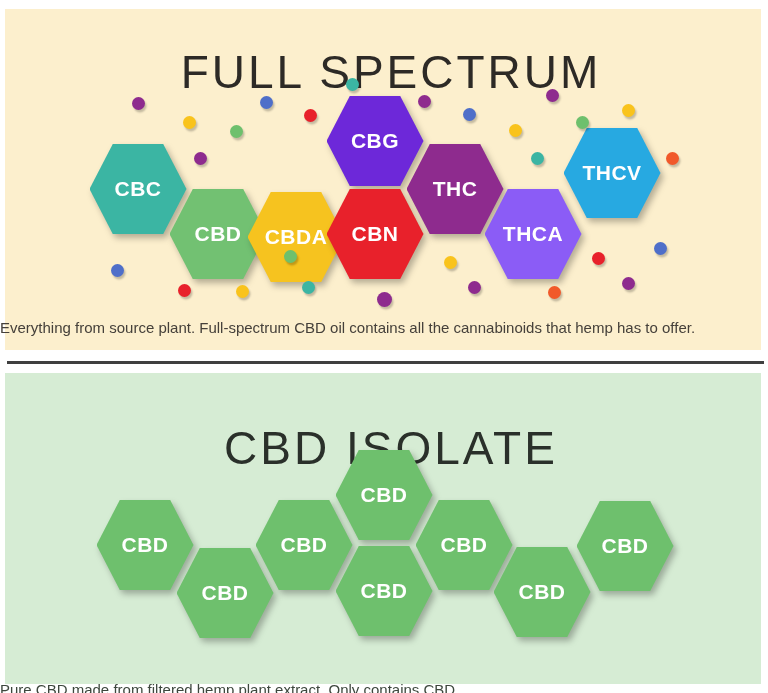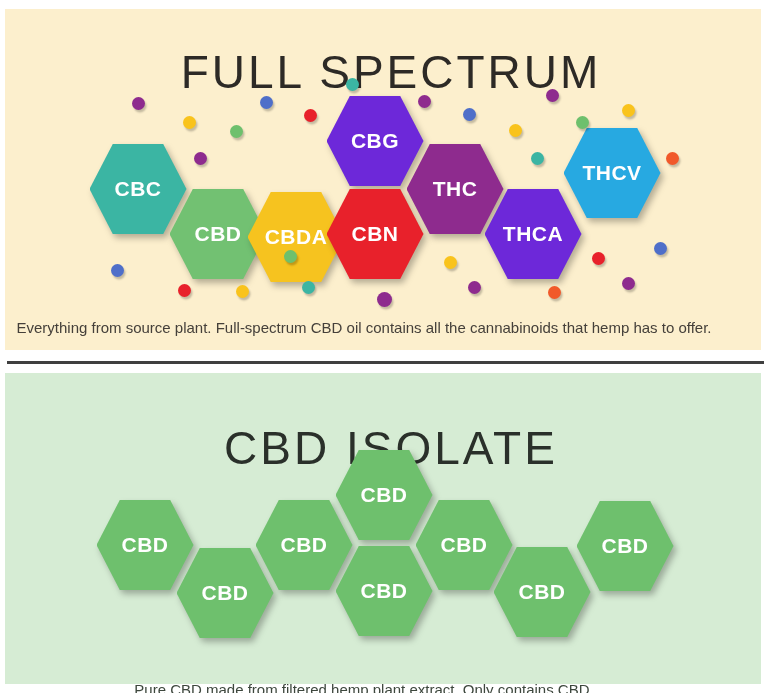--- a/index.html
+++ b/index.html
@@ -12,21 +12,21 @@
   .panel-bottom{top:373px;height:311px;}
   .divider{position:absolute;left:7px;top:361px;width:757px;height:3px;}
   .title{
     position:absolute;left:7px;width:768px;text-align:center;
     font-weight:300;font-size:46px;line-height:1;letter-spacing:3px;
     font-family:"Liberation Sans",sans-serif;
   }
   .title-top{top:18px;}
   .title-bottom{top:394px;}
   .caption{
-    position:absolute;left:0;width:728px;text-align:center;
+    position:absolute;left:0;width:728px;
     font-size:15px;line-height:20px;font-weight:400;
   }
   .caption-top{top:318px;}
   .caption-bottom{top:653px;}
   .hexw{
     position:absolute;width:97px;height:90px;
     filter:drop-shadow(3px 4px 3px rgba(0,0,0,.28));
   }
   .hex{
     width:100%;height:100%;
@@ -78,21 +78,21 @@
       <div class="hex" style="background: rgb(232, 33, 43);">
         <span>CBN</span>
       </div>
     </div>
     <div class="hexw" style="left: 406.5px; top: 144px;">
       <div class="hex" style="background: rgb(142, 43, 142);">
         <span>THC</span>
       </div>
     </div>
     <div class="hexw" style="left: 484.5px; top: 189px;">
-      <div class="hex" style="background: #6d28d9;">
+      <div class="hex" style="background: #8b5cf6;">
         <span>THCA</span>
       </div>
     </div>
     <div class="hexw" style="left: 563.5px; top: 128px;">
       <div class="hex" style="background: rgb(39, 169, 225);">
         <span>THCV</span>
       </div>
     </div>
     <div class="hexw" style="left: 96.5px; top: 500px;">
       <div class="hex" style="background: rgb(110, 192, 109);">

